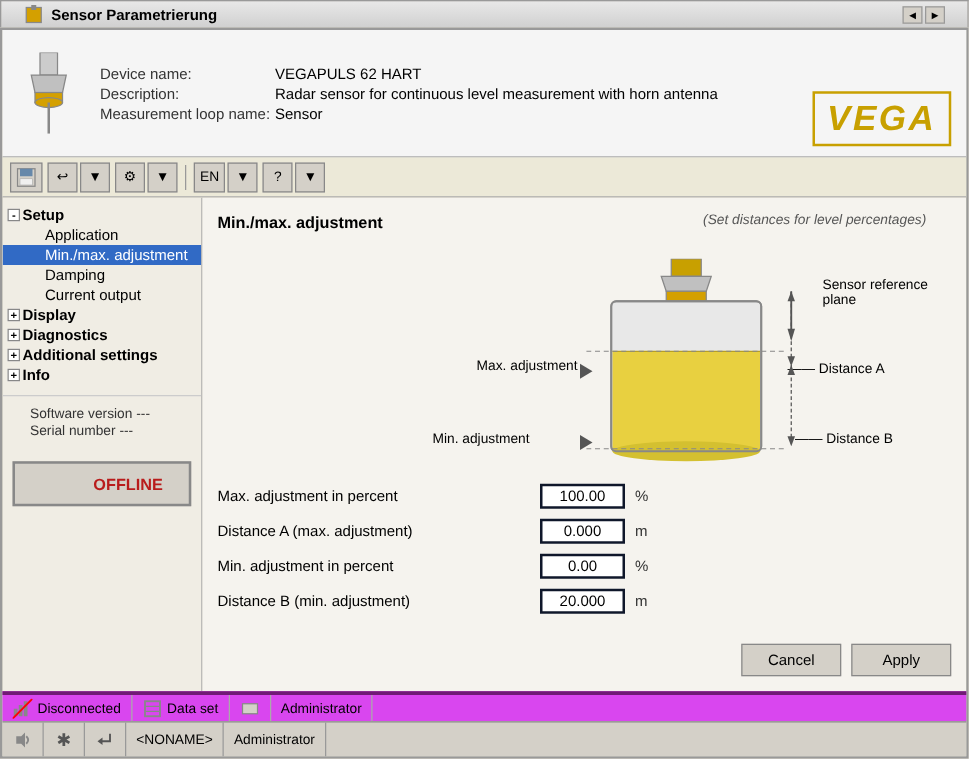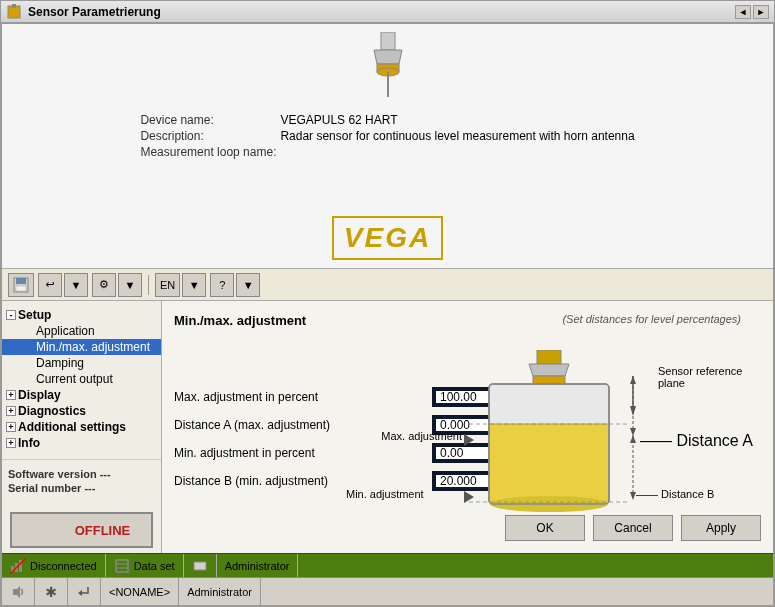--- a/index.html
+++ b/index.html
@@ -13,21 +13,21 @@
     }
 
     
     .title-bar {
       background: linear-gradient(to bottom, #e8e8e8, #d0d0d0);
       border: 1px solid #999;
       border-bottom: none;
       height: 22px;
       display: flex;
       align-items: center;
-      padding: 0 5px;
+      padding: 0 18px;
       gap: 6px;
     }
     .title-bar-text {
       font-size: 12px;
       font-weight: bold;
       color: #000;
       flex: 1;
     }
     .title-bar-controls {
       display: flex;
@@ -56,21 +56,20 @@
 
     
     .device-header {
       background: #f5f5f5;
       border-bottom: 1px solid #aaa;
       padding: 8px 12px;
       display: flex;
       align-items: center;
       gap: 16px;
       min-height: 80px;
-      flex-direction: column;
     }
     .device-info {
       flex: 1;
       display: grid;
       grid-template-columns: 140px 1fr;
       row-gap: 2px;
       font-size: 12px;
     }
     .device-info-label {
       color: #333;
@@ -163,26 +162,25 @@
       background: #fff;
       display: inline-flex;
       align-items: center;
       justify-content: center;
       font-size: 9px;
       font-weight: bold;
       flex-shrink: 0;
     }
 
     .sidebar-footer {
-      padding: 8px 6px;
+      padding: 8px 22px;
       font-size: 11px;
       color: #333;
       border-top: 1px solid #ccc;
       margin-top: 8px;
-      font-weight: bold;
     }
     .sidebar-footer div { margin-bottom: 2px; }
 
     .offline-btn {
       margin: 8px;
       background: #d4d0c8;
       border: 2px solid #888;
       height: 36px;
       display: flex;
       align-items: center;
@@ -244,25 +242,25 @@
       align-items: center;
       gap: 8px;
     }
     .form-label {
       width: 250px;
       font-size: 12px;
       color: #000;
       flex-shrink: 0;
     }
     .form-input {
-      width: 88px;
+      width: 68px;
       height: 20px;
-      border: 4px solid #0f172a;
+      border: 2px solid #0f172a;
       background: #fff;
-      text-align: left;
+      text-align: center;
       padding: 0 4px;
       font-size: 12px;
       font-family: Arial, sans-serif;
     }
     .form-unit {
       font-size: 12px;
       color: #333;
     }
 
     
@@ -278,22 +276,22 @@
       background: #d4d0c8;
       border: 1px solid #888;
       cursor: pointer;
       font-size: 12px;
       font-family: Arial, sans-serif;
     }
 
     
     .status-bar {
       height: 24px;
-      background: #4d7c0f;
-      border-top: 1px solid #701a75;
+      background: #d946ef;
+      border-top: 3px solid #701a75;
       display: flex;
       align-items: center;
       font-size: 11px;
       color: #000;
     }
     .status-segment {
       display: flex;
       align-items: center;
       gap: 4px;
       padding: 0 8px;
@@ -358,20 +356,21 @@
       <ellipse cx="25" cy="40" rx="11" ry="4" fill="#d4a000" stroke="#888" stroke-width="1"></ellipse>
       <line x1="25" y1="40" x2="25" y2="65" stroke="#888" stroke-width="2"></line>
     </svg>
 
     <div class="device-info">
       <span class="device-info-label">Device name:</span>
       <span class="device-info-value">VEGAPULS 62 HART</span>
       <span class="device-info-label">Description:</span>
       <span class="device-info-value">Radar sensor for continuous level measurement with horn antenna</span>
       <span class="device-info-label">Measurement loop name:</span>
+      <span class="device-info-value">Sensor</span>
     </div>
 
     <div class="vega-logo">VEGA</div>
   </div>
 
   <div class="toolbar">
     <button class="toolbar-btn">
       <svg width="16" height="16" viewBox="0 0 16 16">
         <rect x="1" y="1" width="14" height="14" fill="#d4d0c8" stroke="#888" stroke-width="1"></rect>
         <rect x="3" y="1" width="10" height="6" fill="#6688aa"></rect>
@@ -485,21 +484,21 @@
 
         <div style="position:absolute; left:484px; top:25px; font-size:11px;">
           <span>Sensor reference plane</span>
         </div>
 
         <svg style="position:absolute; left:453px; top:36px;" width="12" height="40" viewBox="0 0 12 40">
           <line x1="6" y1="0" x2="6" y2="36" stroke="#555" stroke-width="1.5" marker-end="url(#arr)"></line>
           <polygon points="3,30 6,40 9,30" fill="#555"></polygon>
         </svg>
 
-        <div style="position:absolute; left:466px; top:92px; font-size:16px;">
+        <div style="position:absolute; left:456px; top:92px; font-size:11px;">
           <span>—— </span><span>Distance A</span>
         </div>
 
         <svg style="position:absolute; left:455px; top:36px;" width="8" height="60" viewBox="0 0 8 60">
           <line x1="4" y1="0" x2="4" y2="60" stroke="#555" stroke-width="1" stroke-dasharray="3,2"></line>
           <polygon points="1,52 4,60 7,52" fill="#555"></polygon>
           <polygon points="1,8 4,0 7,8" fill="#555"></polygon>
         </svg>
 
         <div style="position:absolute; left:462px; top:148px; font-size:11px;">
@@ -537,21 +536,20 @@
           <span class="form-unit">%</span>
         </div>
         <div class="form-row">
           <span class="form-label">Distance B (min. adjustment)</span>
           <input class="form-input" type="text" value="20.000" style="">
           <span class="form-unit">m</span>
         </div>
       </div>
 
       <div class="action-buttons">
-        <button class="action-btn">OK</button>
         <button class="action-btn">Cancel</button>
         <button class="action-btn">Apply</button>
       </div>
 
     </div>
 
   </div>
 
   <div class="status-bar">
     <div class="status-segment">

